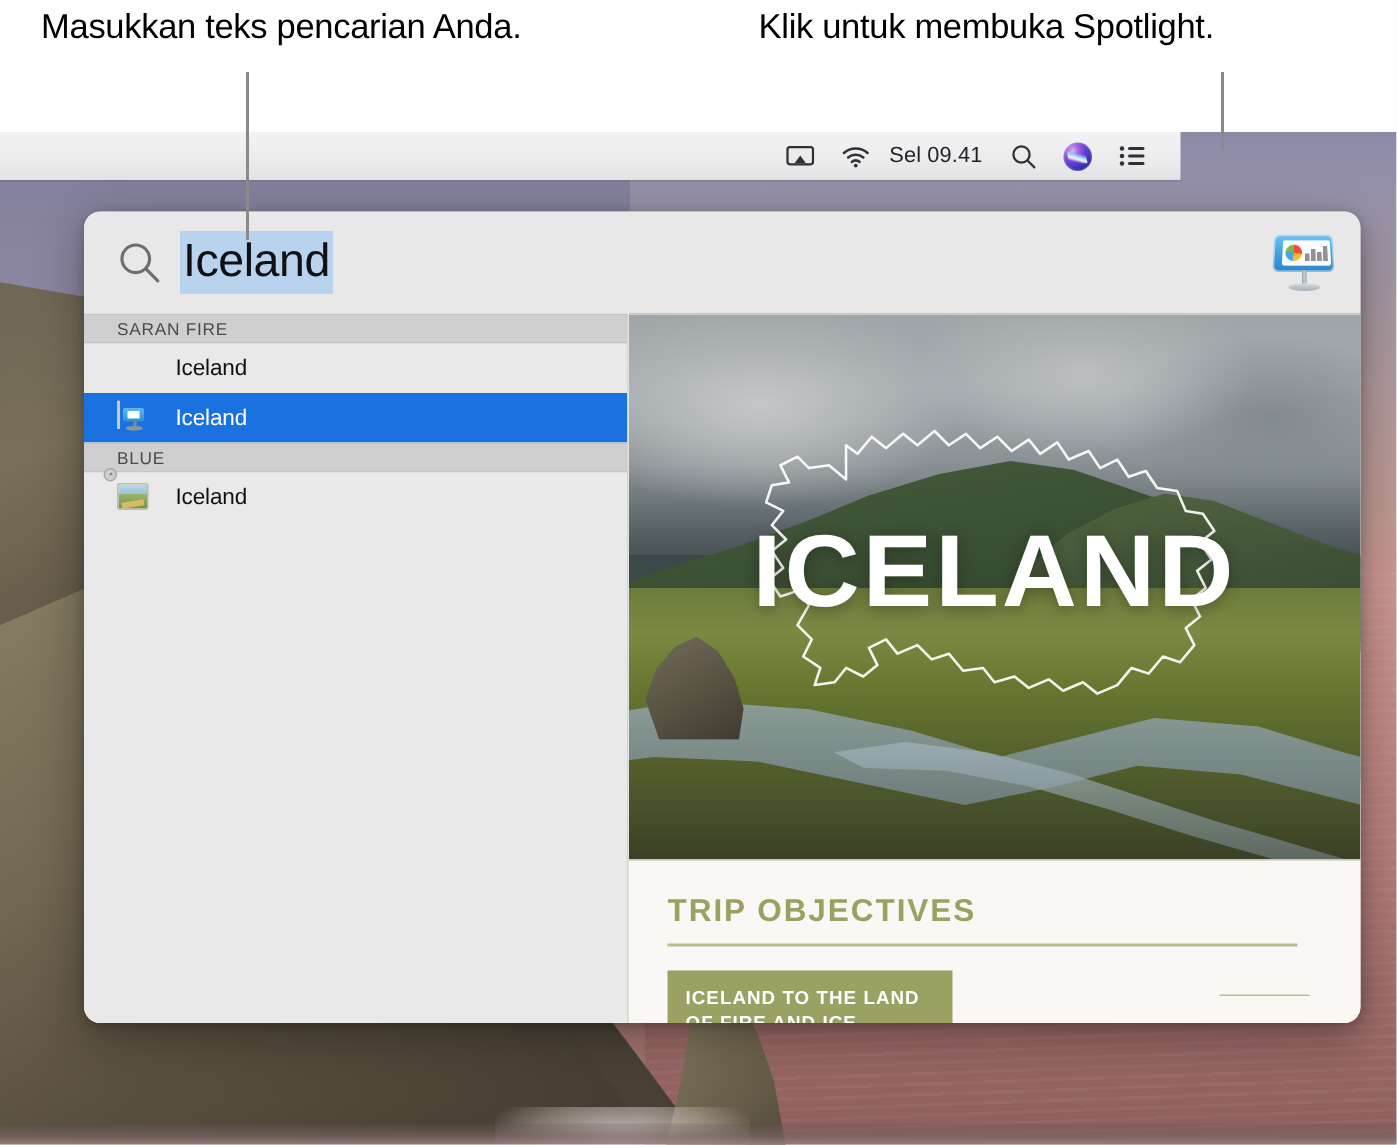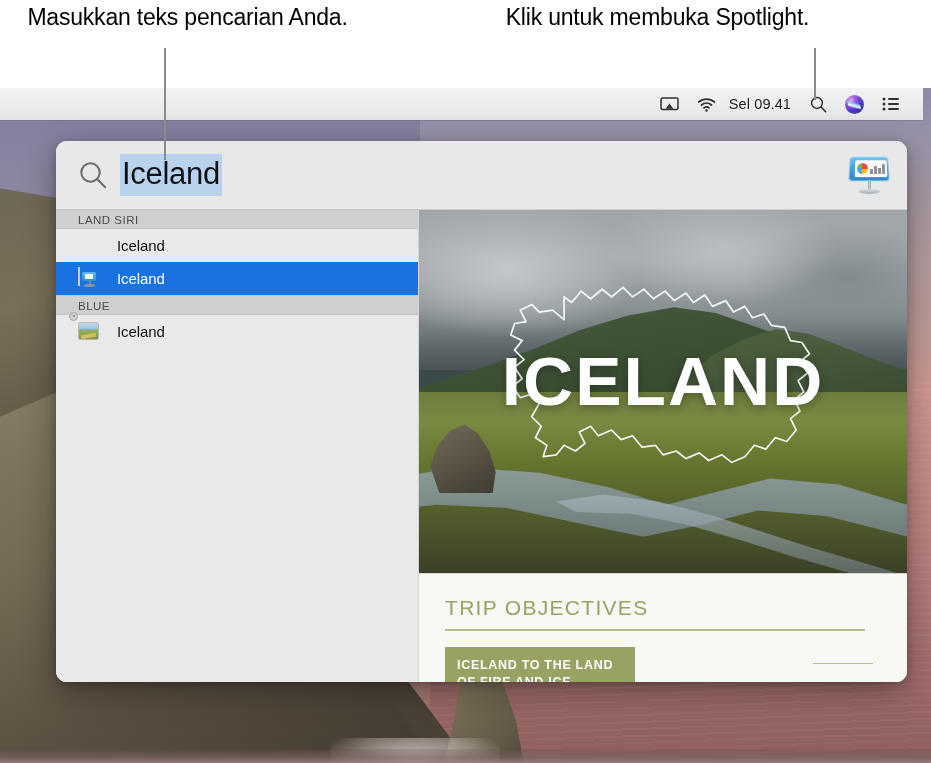--- a/index.html
+++ b/index.html
@@ -143,21 +143,21 @@
     position: absolute;
     left: 0; bottom: 0;
     width: 931px; height: 14px;
     background: linear-gradient(180deg, rgba(90,72,70,0.2) 0%, rgba(120,100,98,0.7) 60%, rgba(150,128,126,0.9) 100%);
   }
 
   
   .menubar {
     position: absolute;
     left: 0; top: 88px;
-    width: 923px;
+    width: 787px;
     height: 32px;
     background: linear-gradient(180deg, #f3f3f6 0%, #ececed 55%, #e4e4e7 100%);
     box-shadow: 0 1px 0 rgba(0,0,0,.10);
     z-index: 30;
     display: flex;
     align-items: center;
     justify-content: flex-end;
     padding-right: 14px;
     box-sizing: border-box;
   }
@@ -532,21 +532,21 @@
     background: #faf8f4;
     position: relative;
     padding: 22px 0 0 26px;
     box-sizing: border-box;
     min-height: 0;
     overflow: hidden;
     border-top: 1px solid #d8d5cd;
   }
   .s2-heading {
     font-family: "Liberation Sans", sans-serif;
-    font-weight: normal;
+    font-weight: bold;
     font-size: 21px;
     letter-spacing: 1.3px;
     color: #9aa263;
   }
   .s2-rule {
     margin-top: 9px;
     width: 420px;
     height: 1.5px;
     background: #b9bd8e;
   }
@@ -688,21 +688,21 @@
         </div>
         <div class="ka-stem"></div>
         <div class="ka-base"></div>
       </div>
     </div>
 
     <div class="sl-body">
 
       <div class="results">
 
-        <div class="res-section-header">LAND SIRI</div>
+        <div class="res-section-header">SARAN FIRE</div>
         <div class="res-row">
           <span class="res-icon"><span class="siri-res"></span></span>
           <span class="res-row-label">Iceland</span>
         </div>
 
         <div class="res-row selected">
           <span class="res-icon">
             <span class="keydoc">
               <span class="keydoc-screen"></span>
               <span class="keydoc-stem"></span>

